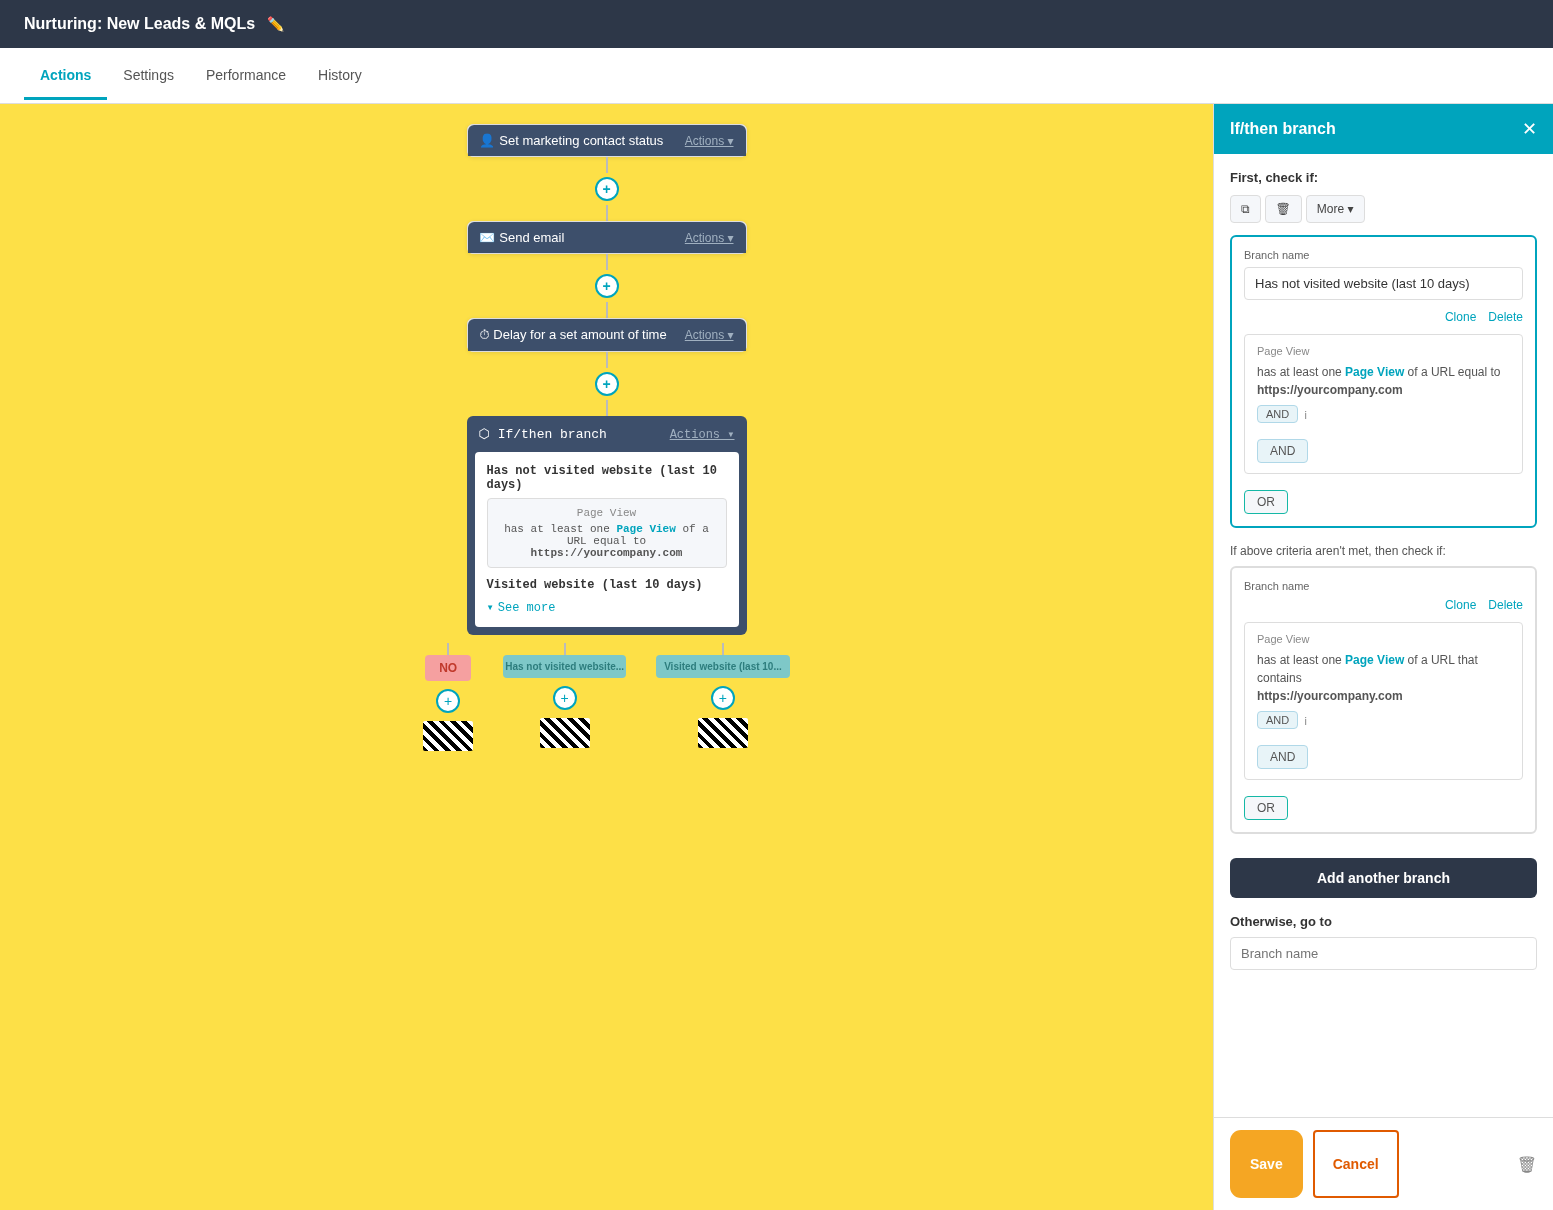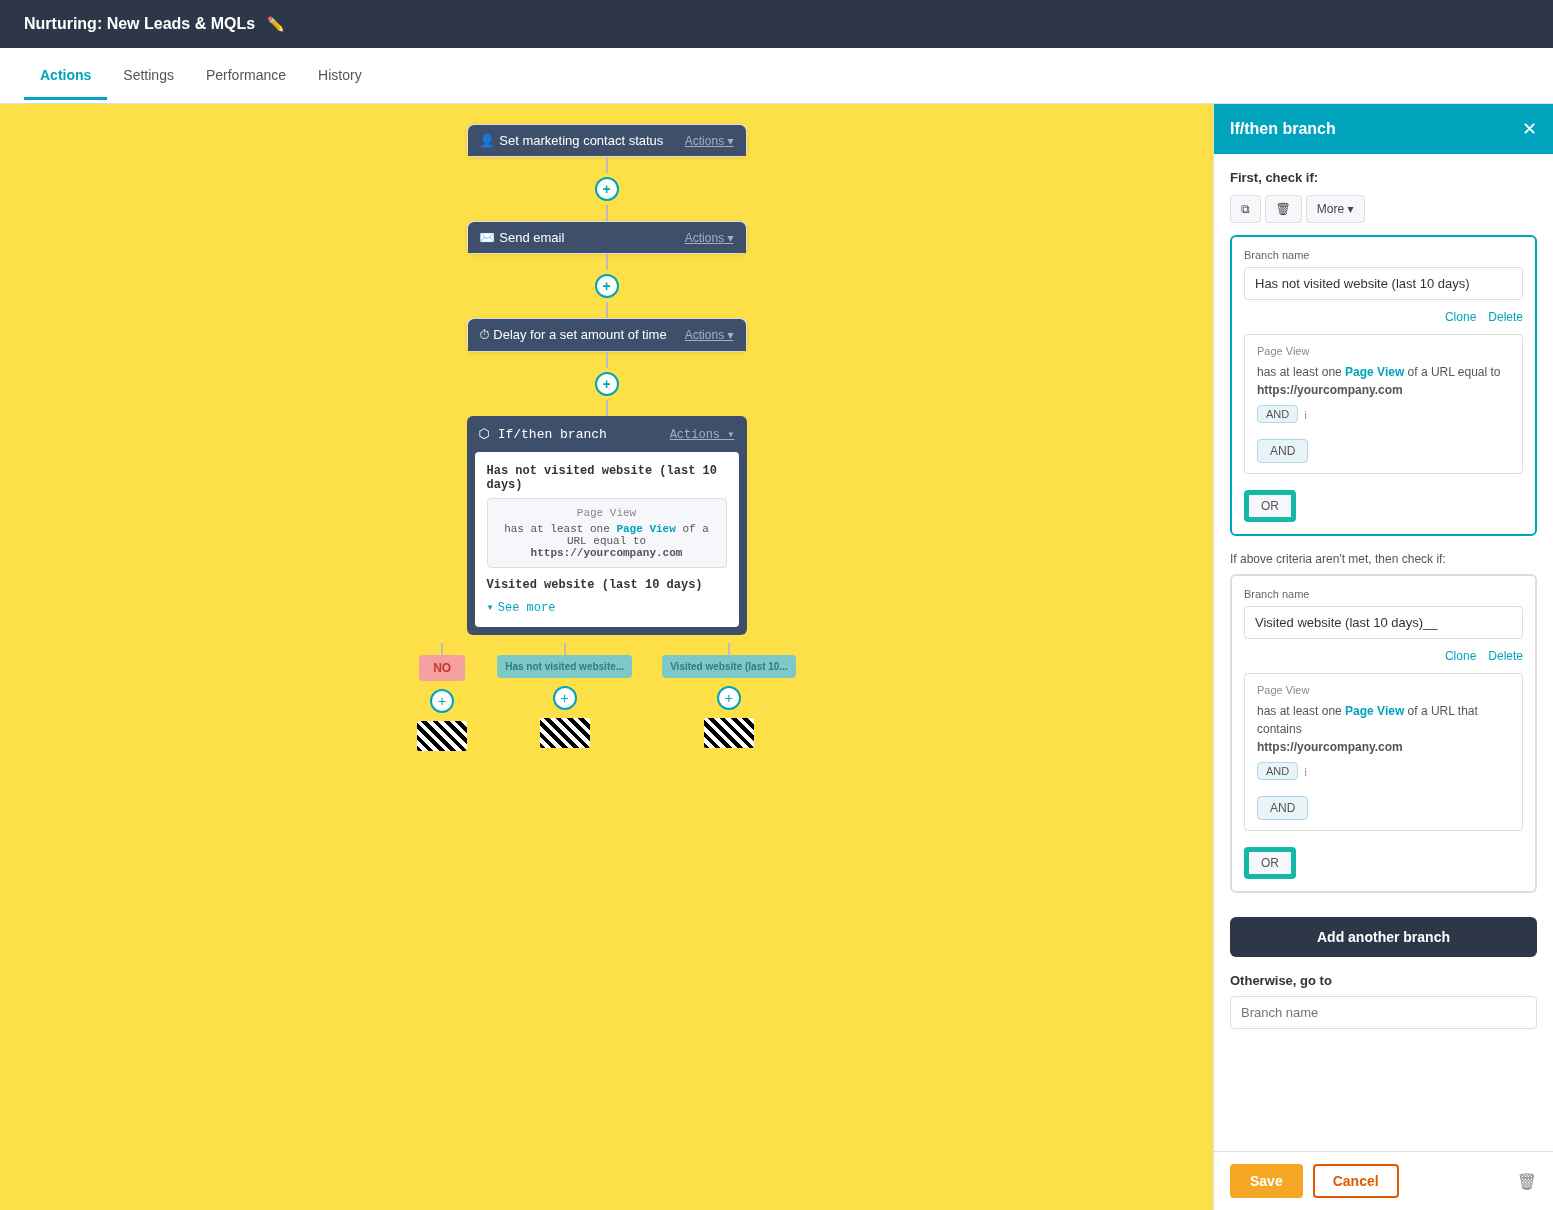--- a/index.html
+++ b/index.html
@@ -39,21 +39,21 @@
     .branch-mini-card .page-view-label { color: #888; margin-bottom: 4px; }
     .branch-mini-card .page-view-link { color: #00a4bd; font-weight: 600; }
     .branch-second-title { font-weight: 600; color: #333; font-size: 12px; margin-top: 10px; margin-bottom: 4px; }
     .see-more { color: #00a4bd; font-size: 12px; cursor: pointer; display: flex; align-items: center; gap: 4px; margin-top: 8px; }
 
     
     .branch-outputs { display: flex; gap: 30px; margin-top: 0; align-items: flex-start; }
     .branch-output { display: flex; flex-direction: column; align-items: center; }
     .branch-label { padding: 6px 14px; border-radius: 4px; font-size: 12px; font-weight: 600; margin-bottom: 4px; }
     .branch-label.no { background: #f5a0a0; color: #c0392b; }
-    .branch-label.has-not { background: #7ec8c8; color: #2d7d7d; font-size: 10px; padding: 6px 8px; }
+    .branch-label.has-not { background: #7ec8c8; color: #2d7d7d; font-size: 10px; padding: 6px 2px; }
     .branch-label.visited { background: #7ec8c8; color: #2d7d7d; font-size: 10px; padding: 6px 8px; }
     .branch-add { width: 24px; height: 24px; border-radius: 50%; background: #fff; border: 2px solid #00a4bd; color: #00a4bd; display: flex; align-items: center; justify-content: center; cursor: pointer; font-size: 14px; margin-top: 4px; }
     .branch-end { width: 50px; height: 30px; background: repeating-linear-gradient(45deg, #000 0px, #000 4px, #fff 4px, #fff 8px); border-radius: 2px; margin-top: 8px; }
 
     
     .right-panel { width: 340px; background: #fff; border-left: 1px solid #ddd; display: flex; flex-direction: column; overflow: hidden; }
     .panel-header { background: #00a4bd; color: #fff; padding: 14px 16px; display: flex; justify-content: space-between; align-items: center; flex-shrink: 0; }
     .panel-title { font-size: 16px; font-weight: 600; }
     .panel-close { cursor: pointer; font-size: 18px; color: #fff; }
     .panel-body { flex: 1; overflow-y: auto; padding: 16px; }
@@ -70,31 +70,31 @@
     .delete-link { color: #00a4bd; font-size: 12px; cursor: pointer; text-decoration: none; }
 
     .filter-card { border: 1px solid #ddd; border-radius: 4px; padding: 10px 12px; margin-bottom: 8px; font-size: 12px; color: #555; }
     .filter-card-title { color: #888; font-size: 11px; margin-bottom: 6px; }
     .filter-text { margin-bottom: 6px; line-height: 1.5; }
     .filter-link { color: #00a4bd; font-weight: 600; }
     .filter-tags { display: flex; gap: 6px; align-items: center; margin-top: 4px; }
     .tag { background: #e8f4f8; border: 1px solid #b0d8e8; border-radius: 4px; padding: 2px 8px; font-size: 11px; color: #555; }
     .info-icon { color: #888; font-size: 11px; cursor: pointer; }
     .and-btn { background: #e8f4f8; border: 1px solid #b0d8e8; border-radius: 4px; padding: 4px 12px; font-size: 12px; color: #555; cursor: pointer; display: inline-block; margin-top: 8px; }
-    .or-btn { background: #f5f7fa; border: 5px solid #14b8a6; border-radius: 4px; padding: 4px 12px; font-size: 12px; color: #555; cursor: pointer; display: inline-block; margin-top: 8px; }
+    .or-btn { background: #f5f7fa; border: 1px solid #14b8a6; border-radius: 4px; padding: 4px 12px; font-size: 12px; color: #555; cursor: pointer; display: inline-block; margin-top: 8px; }
 
     .criteria-label { font-size: 12px; color: #555; margin: 14px 0 8px 0; }
 
     .add-branch-btn { background: #2d3748; color: #fff; border: none; border-radius: 6px; padding: 12px 20px; font-size: 14px; font-weight: 600; cursor: pointer; width: 100%; margin: 8px 0 16px 0; }
 
     .otherwise-label { font-size: 13px; font-weight: 600; color: #333; margin-bottom: 8px; }
     .branch-name-placeholder { width: 100%; border: 1px solid #ddd; border-radius: 4px; padding: 8px 10px; font-size: 13px; color: #aaa; outline: none; }
 
     .panel-footer { padding: 12px 16px; border-top: 1px solid #ddd; display: flex; justify-content: space-between; align-items: center; flex-shrink: 0; }
-    .save-btn { background: #f5a623; border: none; border-radius: 4px; padding: 9px 20px; font-size: 14px; font-weight: 600; color: #fff; cursor: pointer; }
+    .save-btn { background: #f5a623; border: none; border-radius: 11px; padding: 26px 20px; font-size: 14px; font-weight: 600; color: #fff; cursor: pointer; }
     .cancel-btn { background: #fff; border: 2px solid #e05a00; border-radius: 4px; padding: 7px 18px; font-size: 14px; font-weight: 600; color: #e05a00; cursor: pointer; }
     .trash-icon { color: #888; font-size: 16px; cursor: pointer; }
 
     .vert-line { width: 2px; height: 16px; background: #bbb; margin: 0 auto; }
   </style>
 </head>
 <body>
 
 <div class="top-bar">
   <span class="top-bar-title">Nurturing: New Leads &amp; MQLs</span>
@@ -241,21 +241,20 @@
           <button class="or-btn">OR</button>
         </div>
       </div>
 
       
       <div class="criteria-label">If above criteria aren't met, then check if:</div>
 
       
       <div class="branch-card" style="border-color:#ddd;">
         <div class="branch-card-label">Branch name</div>
-        <input class="branch-name-input" type="text" value="Visited website (last 10 days)__" style="">
         <div class="clone-delete-row">
           <span class="clone-link">Clone</span>
           <span class="delete-link">Delete</span>
         </div>
         
         <div class="filter-card">
           <div class="filter-card-title">Page View</div>
           <div class="filter-text">
             <span>has at least one</span>
             <span class="filter-link">Page View</span>

